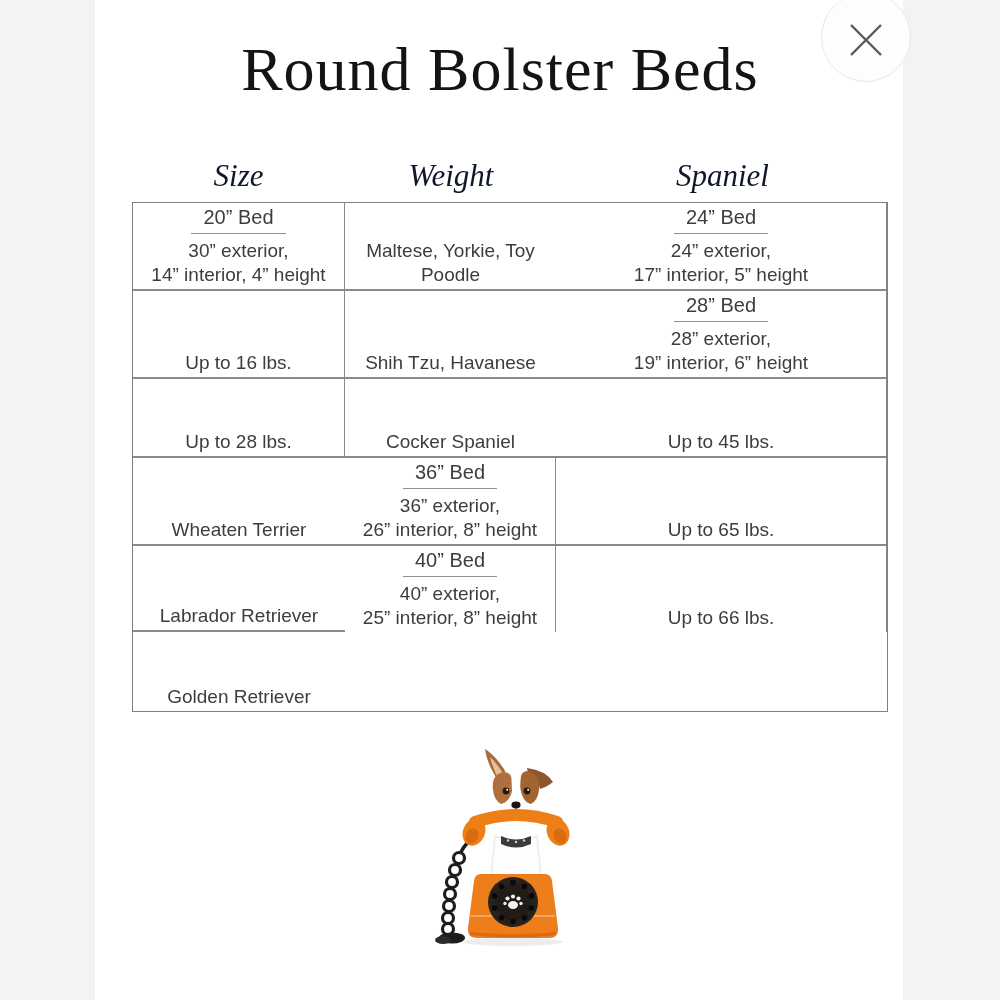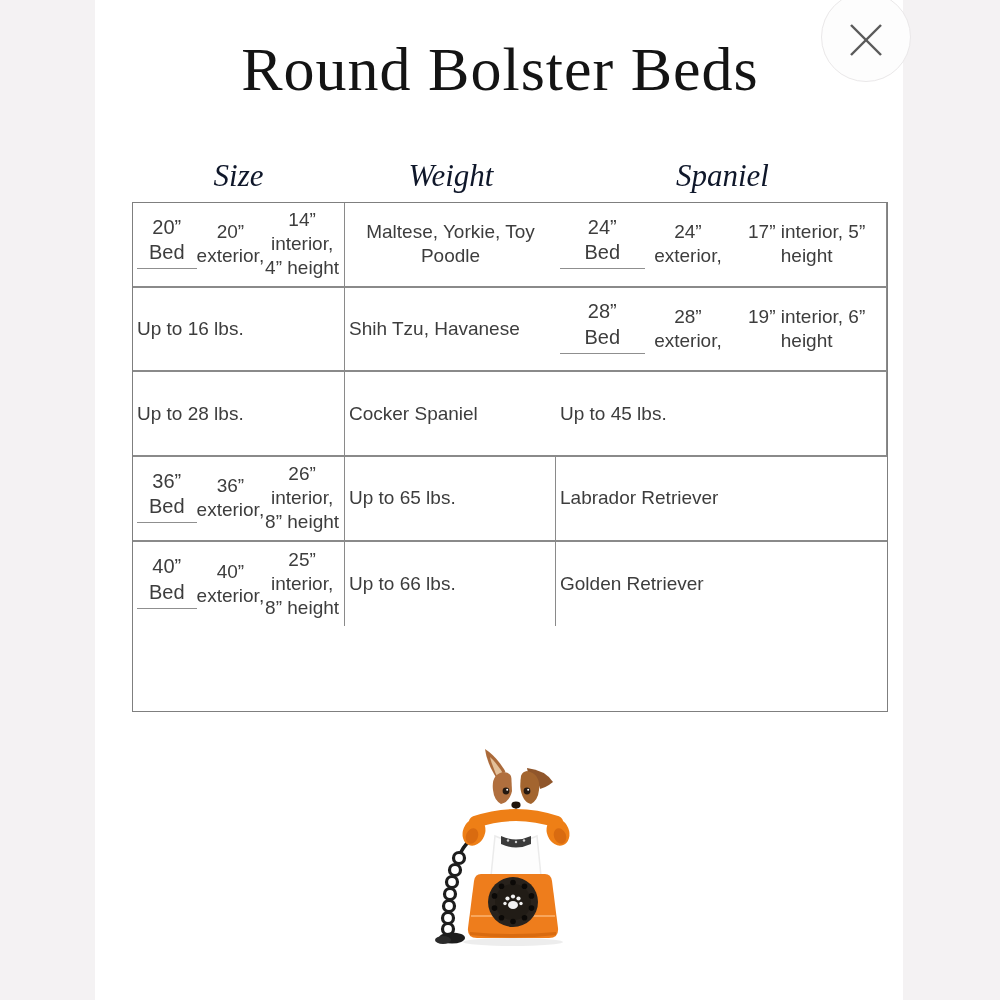--- a/index.html
+++ b/index.html
@@ -53,22 +53,22 @@
   
   .size-table{
     position:absolute;left:132px;top:202px;width:754px;height:508px;
     display:grid;
     grid-template-columns:212px 211px 331px;
     grid-template-rows:repeat(6,1fr);
     border:1px solid #7f7f7f;
     background:#fff;
   }
   .cell{
-    display:flex;
-    align-items:center;justify-content:flex-start;
+    display:flex;flex-direction:column;
+    align-items:center;justify-content:flex-end;
     border-right:1px solid #8a8a8a;
     border-bottom:2px solid #8a8a8a;
     font-size:19px;color:#3d3d3d;line-height:1.28;
     text-align:center;
     padding:2px 4px;
     box-sizing:border-box;
   }
   .cell.last-col{border-right:none;}
   .cell.last-row{border-bottom:none;}
   .size-name{
@@ -99,21 +99,21 @@
   <div class="col-heads">
     <div class="h">Size</div>
     <div class="h">Weight</div>
     <div class="h">Spaniel</div>
   </div>
 
   <div class="size-table">
 
     <div class="cell">
       <span class="size-name">20” Bed</span>
-      <span>20” exterior,</span>
+      <span>30” exterior,</span>
       <span>14” interior, 4” height</span>
     </div>
     <div class="cell last-col">Maltese, Yorkie, Toy Poodle</div>
 
     <div class="cell">
       <span class="size-name">24” Bed</span>
       <span>24” exterior,</span>
       <span>17” interior, 5” height</span>
     </div>
     <div class="cell">Up to 16 lbs.</div>
@@ -121,20 +121,21 @@
 
     <div class="cell">
       <span class="size-name">28” Bed</span>
       <span>28” exterior,</span>
       <span>19” interior, 6” height</span>
     </div>
     <div class="cell">Up to 28 lbs.</div>
     <div class="cell last-col">Cocker Spaniel</div>
 
     <div class="cell">Up to 45 lbs.</div>
+    <div class="cell last-col">Wheaten Terrier</div>
 
     <div class="cell">
       <span class="size-name">36” Bed</span>
       <span>36” exterior,</span>
       <span>26” interior, 8” height</span>
     </div>
     <div class="cell">Up to 65 lbs.</div>
     <div class="cell last-col">Labrador Retriever</div>
 
     <div class="cell last-row">

